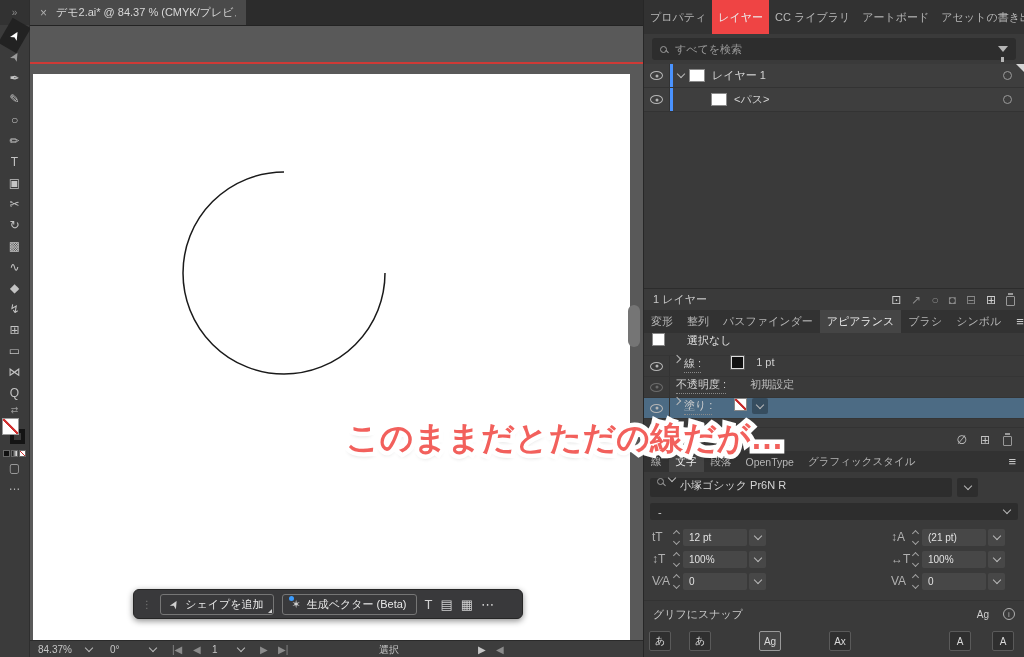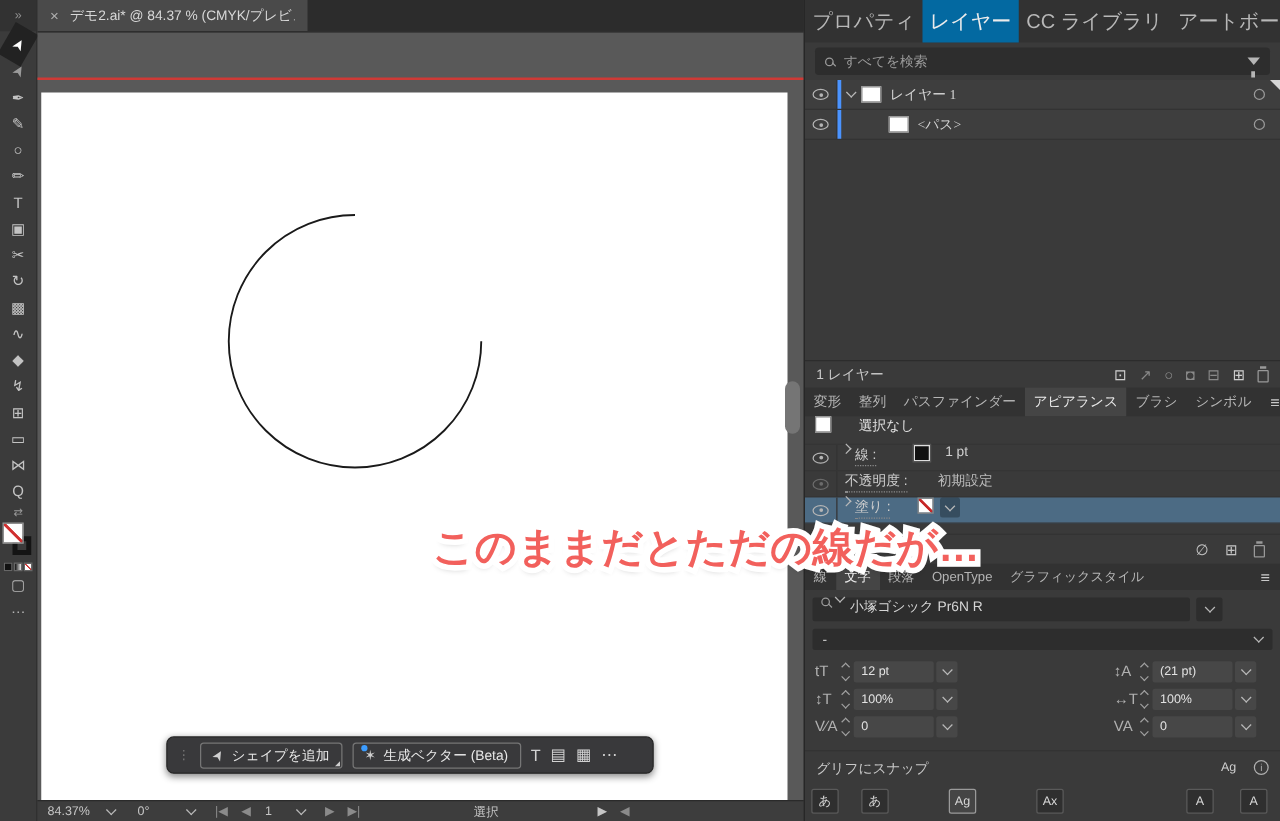--- a/index.html
+++ b/index.html
@@ -50,31 +50,31 @@
   .tb-ico { font-size:13px; color:#d2d2d2; }
 
   
   #statusbar { position:absolute; left:30px; top:640px; width:613px; height:17px; background:#3d3d3d; border-top:1px solid #2a2a2a;
                font-size:10px; color:#c6c6c6; }
   #statusbar > * { position:absolute; top:0; height:17px; display:flex; align-items:center; gap:4px; }
   .sb-dim { color:#8b8b8b; }
 
   
   #panel { position:absolute; left:643px; top:0; width:381px; height:657px; background:#3a3a3a; border-left:1px solid #272727; }
-  .ptabs { height:34px; background:#323232; display:flex; align-items:stretch; font-size:16px; color:#b8b8b8; }
+  .ptabs { height:34px; background:#323232; display:flex; align-items:stretch; font-size:11px; color:#b8b8b8; }
   .ptab { display:flex; align-items:center; padding:0 6px; white-space:nowrap; }
-  .ptab.active { background:#0369a1; color:#ececec; }
+  .ptab.active { background:#ef4444; color:#ececec; }
   .pmenu { margin-left:auto; align-self:center; padding:0 8px; color:#c9c9c9; font-size:13px; }
   .searchrow { position:relative; height:30px; }
   .searchbox { position:absolute; left:8px; top:4px; right:8px; height:22px; background:#2d2d2d; border-radius:3px;
                display:flex; align-items:center; gap:8px; padding:0 8px; color:#9b9b9b; font-size:11px; }
   .funnel { position:absolute; right:16px; top:12px; width:0; height:0; border-left:5px solid transparent; border-right:5px solid transparent; border-top:6px solid #b5b5b5; }
   .funnel::after { content:''; position:absolute; left:-2px; top:-6px; width:3px; height:11px; background:transparent; border-bottom:5px solid #b5b5b5; }
 
-  .lrow { position:relative; height:24px; display:flex; align-items:center; background:#3e3e3e; border-bottom:1px solid #333;font-family:Liberation Serif, serif; }
+  .lrow { position:relative; height:24px; display:flex; align-items:center; background:#3e3e3e; border-bottom:1px solid #333; }
   .eyecell { width:26px; height:100%; display:flex; align-items:center; justify-content:center; border-right:1px solid #333; }
   .eye { width:13px; height:9px; border:1px solid #b5b5b5; border-radius:50%; position:relative; }
   .eye::after { content:''; position:absolute; left:50%; top:50%; transform:translate(-50%,-50%); width:3px; height:3px; background:#b5b5b5; border-radius:50%; }
   .eye.dim { opacity:.4; }
   .lbar { width:3px; height:100%; background:#4a93ff; }
   .lexp { width:16px; display:flex; justify-content:center; }
   .chevD { width:6px; height:6px; border-right:1.5px solid #b9b9b9; border-bottom:1.5px solid #b9b9b9; transform:rotate(45deg); margin-top:-3px; }
   .chevR { width:6px; height:6px; border-right:1.5px solid #b9b9b9; border-bottom:1.5px solid #b9b9b9; transform:rotate(-45deg); }
   .lthumb { width:16px; height:13px; background:#fff; border:1px solid #8a8a8a; margin-right:7px; }
   .lname { font-size:11px; color:#d4d4d4; }

